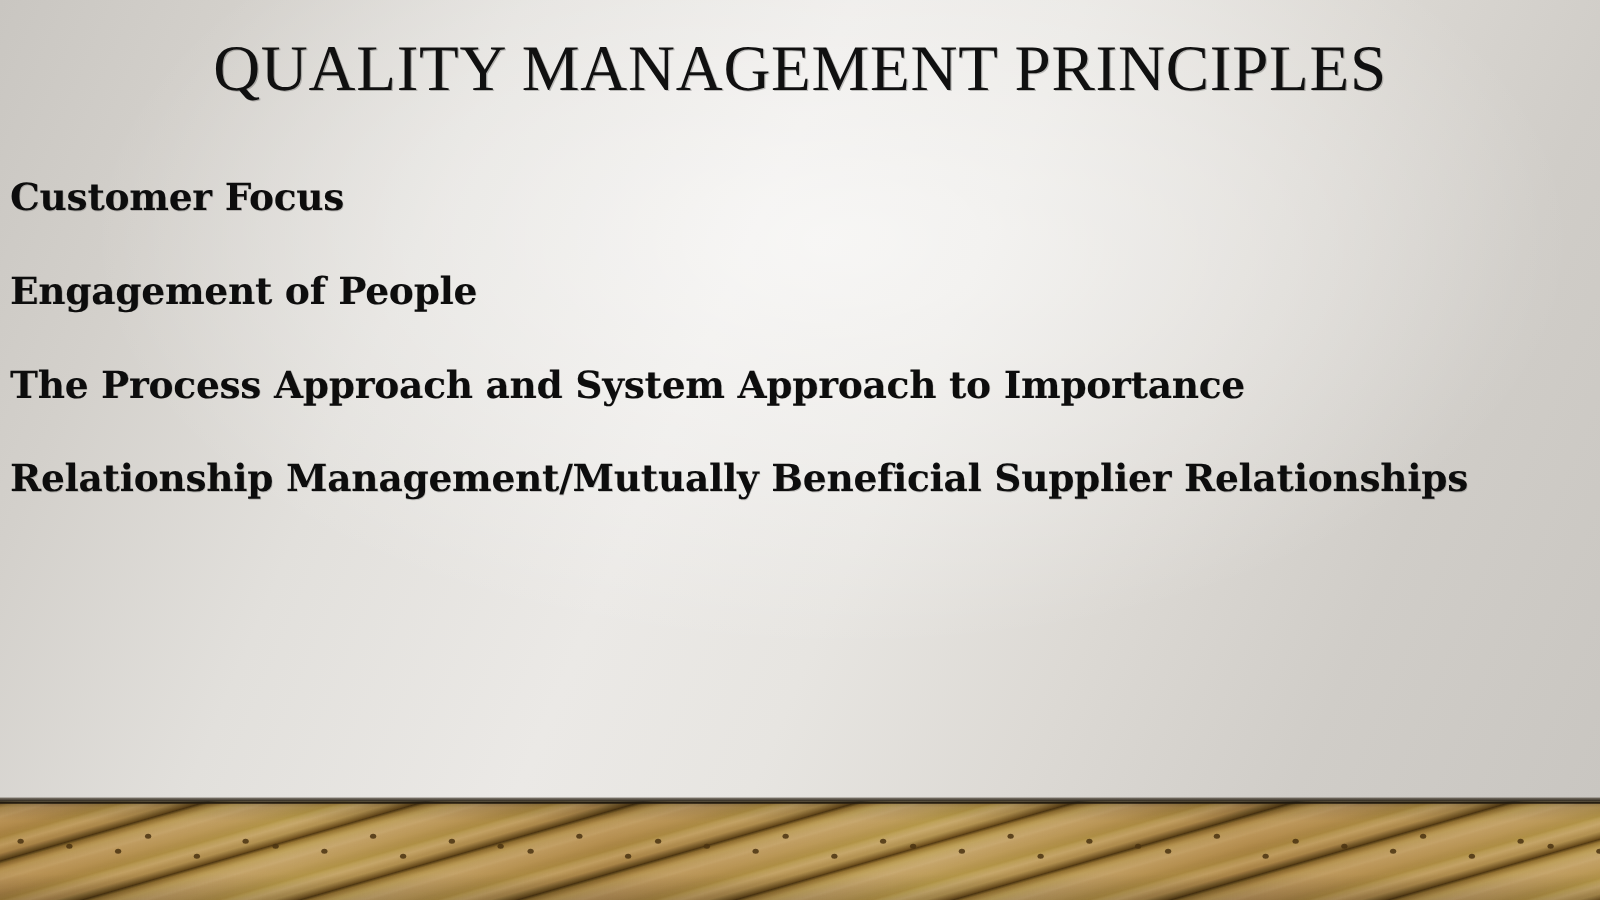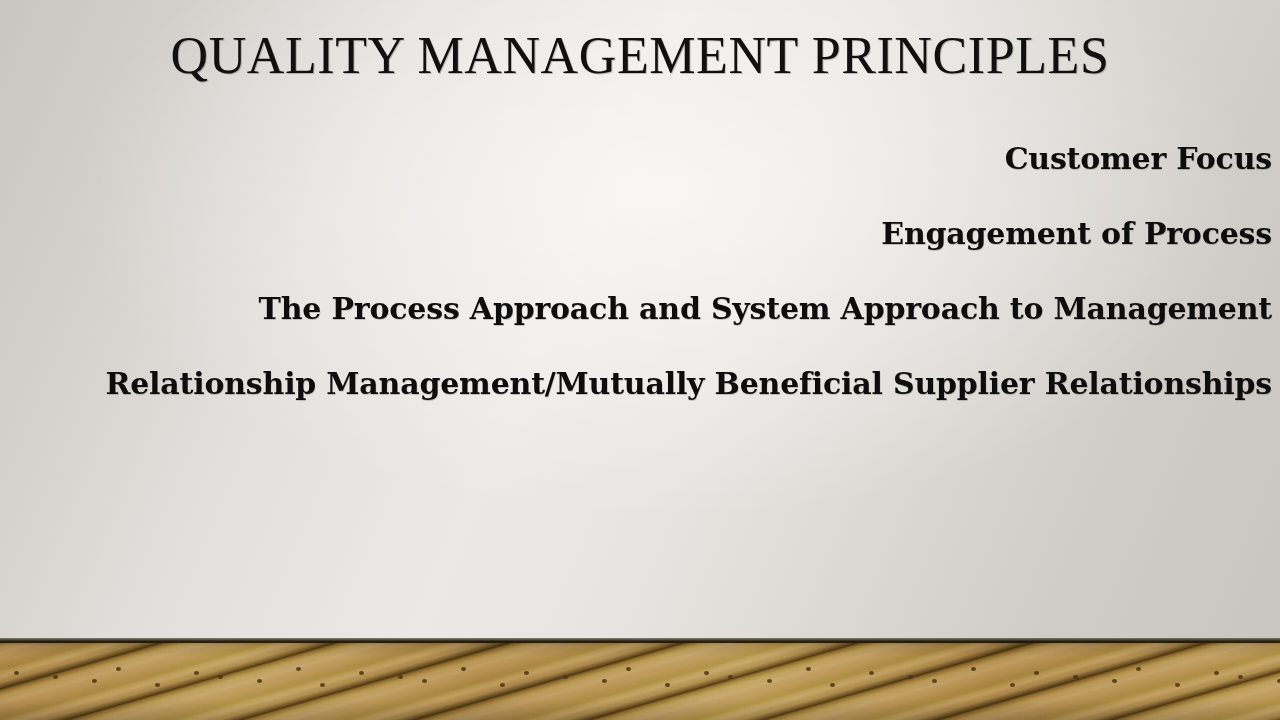--- a/index.html
+++ b/index.html
@@ -62,21 +62,20 @@
     white-space: nowrap;
     text-shadow: 1px 1px 0 rgba(0,0,0,0.22);
   }
 
   
   #bullets {
     position: absolute;
     left: 8px;
     top: 140px;
     width: 1264px;
-    text-align: right;
   }
   .bullet {
     font-family: "DejaVu Serif", "Liberation Serif", serif;
     font-weight: 700;
     color: #0d0d0d;
     font-size: 30px;
     line-height: 38px;
     white-space: nowrap;
     letter-spacing: -0.2px;
     text-shadow: 0.5px 0.5px 0 rgba(0,0,0,0.18);
@@ -156,22 +155,22 @@
 <body>
 
 <div id="slide">
 
   <div id="wall"></div>
 
   <div id="title">QUALITY MANAGEMENT PRINCIPLES</div>
 
   <div id="bullets">
     <div class="bullet gap-lg">Customer Focus</div>
-    <div class="bullet gap-lg">Engagement of Process</div>
-    <div class="bullet gap-lg">The Process Approach and System Approach to Management</div>
+    <div class="bullet gap-lg">Engagement of People</div>
+    <div class="bullet gap-lg">The Process Approach and System Approach to Importance</div>
     <div class="bullet gap-none">Relationship Management/Mutually Beneficial Supplier Relationships</div>
   </div>
 
   <div id="floor">
     <div class="edge-top"></div>
     <div class="grain"></div>
     <div class="knots">
         <div class="nail" style="left: 14px; top: 30px;"></div>
         <div class="nail" style="left: 53px; top: 34px;"></div>
         <div class="nail" style="left: 92px; top: 38px;"></div>

